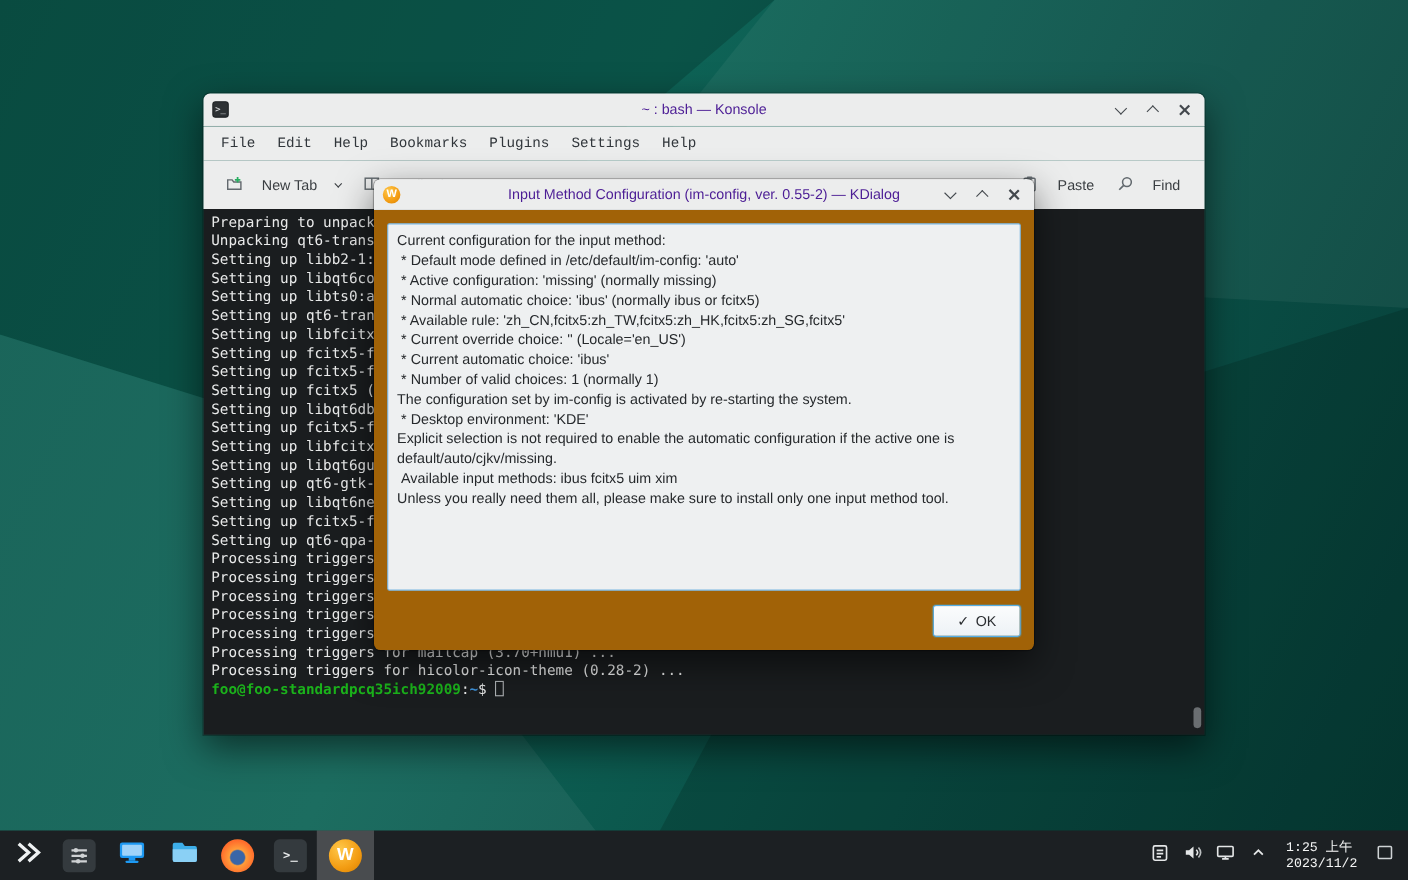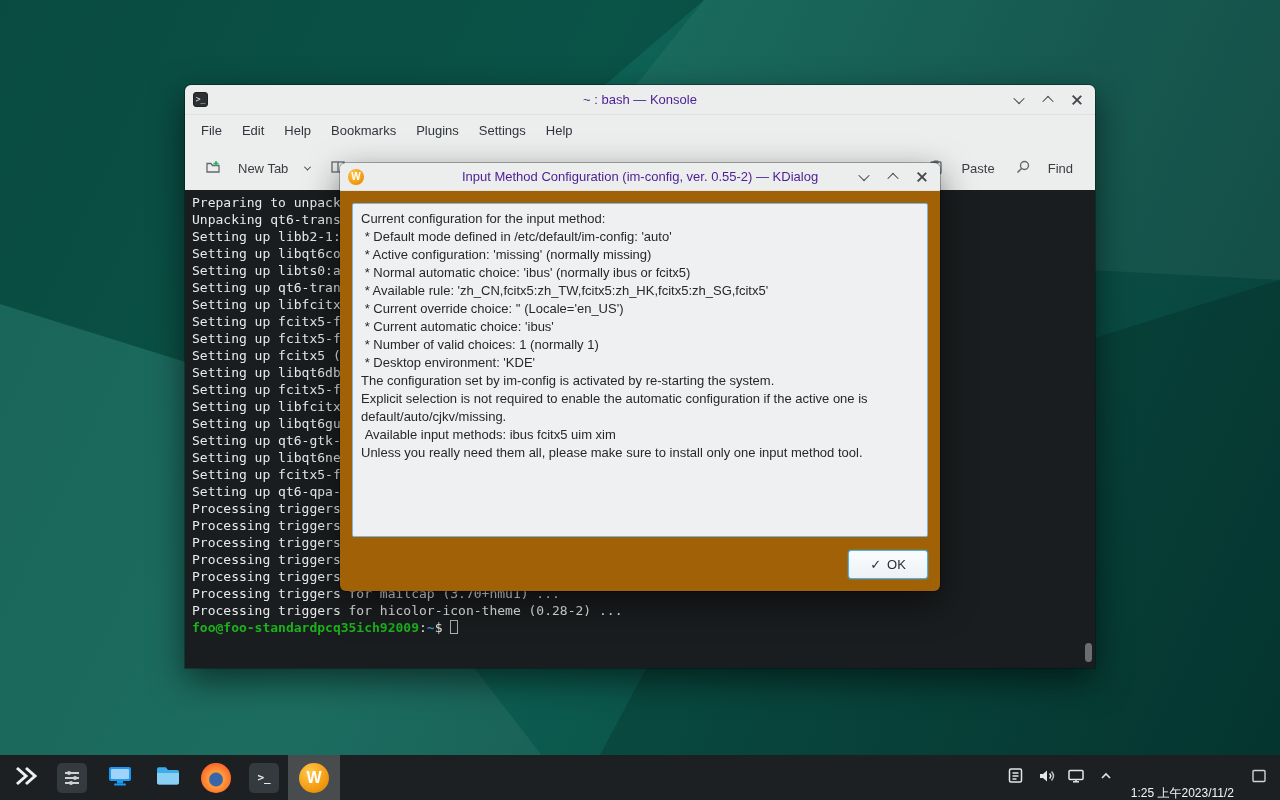--- a/index.html
+++ b/index.html
@@ -33,21 +33,21 @@
   .xic::before,.xic::after { content:""; position:absolute; left:5.2px; top:0; width:1.6px; height:12px; background:currentColor; }
   .xic::before { transform:rotate(45deg); } .xic::after { transform:rotate(-45deg); }
 
   
   .konsole { left:185px; top:85px; width:910px; height:583px; }
   .kons-mini { width:15px; height:15px; border-radius:3px; background:#2d3134; color:#e2e5e7;
     font-family:"DejaVu Sans Mono",monospace; font-size:8px; line-height:8px; display:flex;
     align-items:center; justify-content:center; border:1px solid #1e2225; }
   .menubar { height:31px; background:#eceded; display:flex; align-items:center; padding-left:6px;
     font-size:13px; color:#31363b; }
-  .menu-item { padding:0 10px; line-height:31px; }
+  .menu-item { padding:0 10px; line-height:31px;font-family:Liberation Mono, monospace; }
   .toolbar { height:44px; background:#eceded; display:flex; align-items:center;
     padding:0 14px 0 12px; font-size:13px; color:#3a3e42; gap:4px; }
   .tool-btn { display:flex; align-items:center; gap:17px; padding:6px 8px; border-radius:3px; white-space:nowrap; }
   .paste-btn { margin-left:auto; }
   .terminal { position:absolute; left:0; right:0; top:105px; bottom:0; background:#1a1d1f;
     font-family:"DejaVu Sans Mono",monospace; font-size:13px; line-height:17px; color:#e9eaea;
     padding:4px 12px 0 7px; overflow:hidden; }
   .tline { white-space:pre; }
   .prompt-line { white-space:pre; }
   .p-green { color:#1bb21b; font-weight:bold; }
@@ -77,22 +77,22 @@
     display:flex; align-items:center; padding:0 6px 0 4px; z-index:50; }
   .tb-cell { height:45px; display:flex; align-items:center; justify-content:center; flex:none; }
   .c44 { width:44px; } .c48 { width:48px; } .c30 { width:30px; }
   .tile-dark { width:30px; height:30px; border-radius:5px; background:#343a3e;
     display:flex; align-items:center; justify-content:center; }
   .kons-task { color:#e8eaeb; font-family:"DejaVu Sans Mono",monospace; font-size:11px; font-weight:bold; }
   .ff { width:30px; height:30px; border-radius:50%;
     background:radial-gradient(circle at 50% 55%,#3a66a8 0%,#3a66a8 28%,#ff9d3a 34%,#ff6a2b 70%,#ffcf3f 100%); }
   .task-active { width:52px; background:rgba(255,255,255,.2); }
   .tray-spacer { margin-left:auto; }
-  .clock { display:flex; flex-direction:row; align-items:flex-end; justify-content:center;
-    color:#f4f5f5; font-size:12px; line-height:14px; padding:0 10px; white-space:nowrap; }
+  .clock { display:flex; flex-direction:column; align-items:flex-start; justify-content:center;
+    color:#f4f5f5; font-size:12px; line-height:14px; padding:0 10px; white-space:nowrap;font-family:Liberation Mono, monospace; }
 </style>
 </head>
 <body>
 
 <div class="stage">
 
   <div class="wallpaper">
     <div class="facet f1"></div>
     <div class="facet f2"></div>
     <div class="facet f3"></div>
@@ -214,22 +214,22 @@
     <div class="dialog-body">
       <div class="msg-frame">
         <div class="msg-line">Current configuration for the input method:</div>
         <div class="msg-line"> * Default mode defined in /etc/default/im-config: 'auto'</div>
         <div class="msg-line"> * Active configuration: 'missing' (normally missing)</div>
         <div class="msg-line"> * Normal automatic choice: 'ibus' (normally ibus or fcitx5)</div>
         <div class="msg-line"> * Available rule: 'zh_CN,fcitx5:zh_TW,fcitx5:zh_HK,fcitx5:zh_SG,fcitx5'</div>
         <div class="msg-line"> * Current override choice: '' (Locale='en_US')</div>
         <div class="msg-line"> * Current automatic choice: 'ibus'</div>
         <div class="msg-line"> * Number of valid choices: 1 (normally 1)</div>
+        <div class="msg-line">The configuration set by im-config is activated by re-starting the system.</div>
         <div class="msg-line"> * Desktop environment: 'KDE'</div>
-        <div class="msg-line">The configuration set by im-config is activated by re-starting the system.</div>
         <div class="msg-line">Explicit selection is not required to enable the automatic configuration if the active one is default/auto/cjkv/missing.</div>
         <div class="msg-line"> Available input methods: ibus fcitx5 uim xim</div>
         <div class="msg-line">Unless you really need them all, please make sure to install only one input method tool.</div>
       </div>
       <div class="ok-btn">
         <span>✓</span>
         <span>OK</span>
       </div>
     </div>
   </div>

